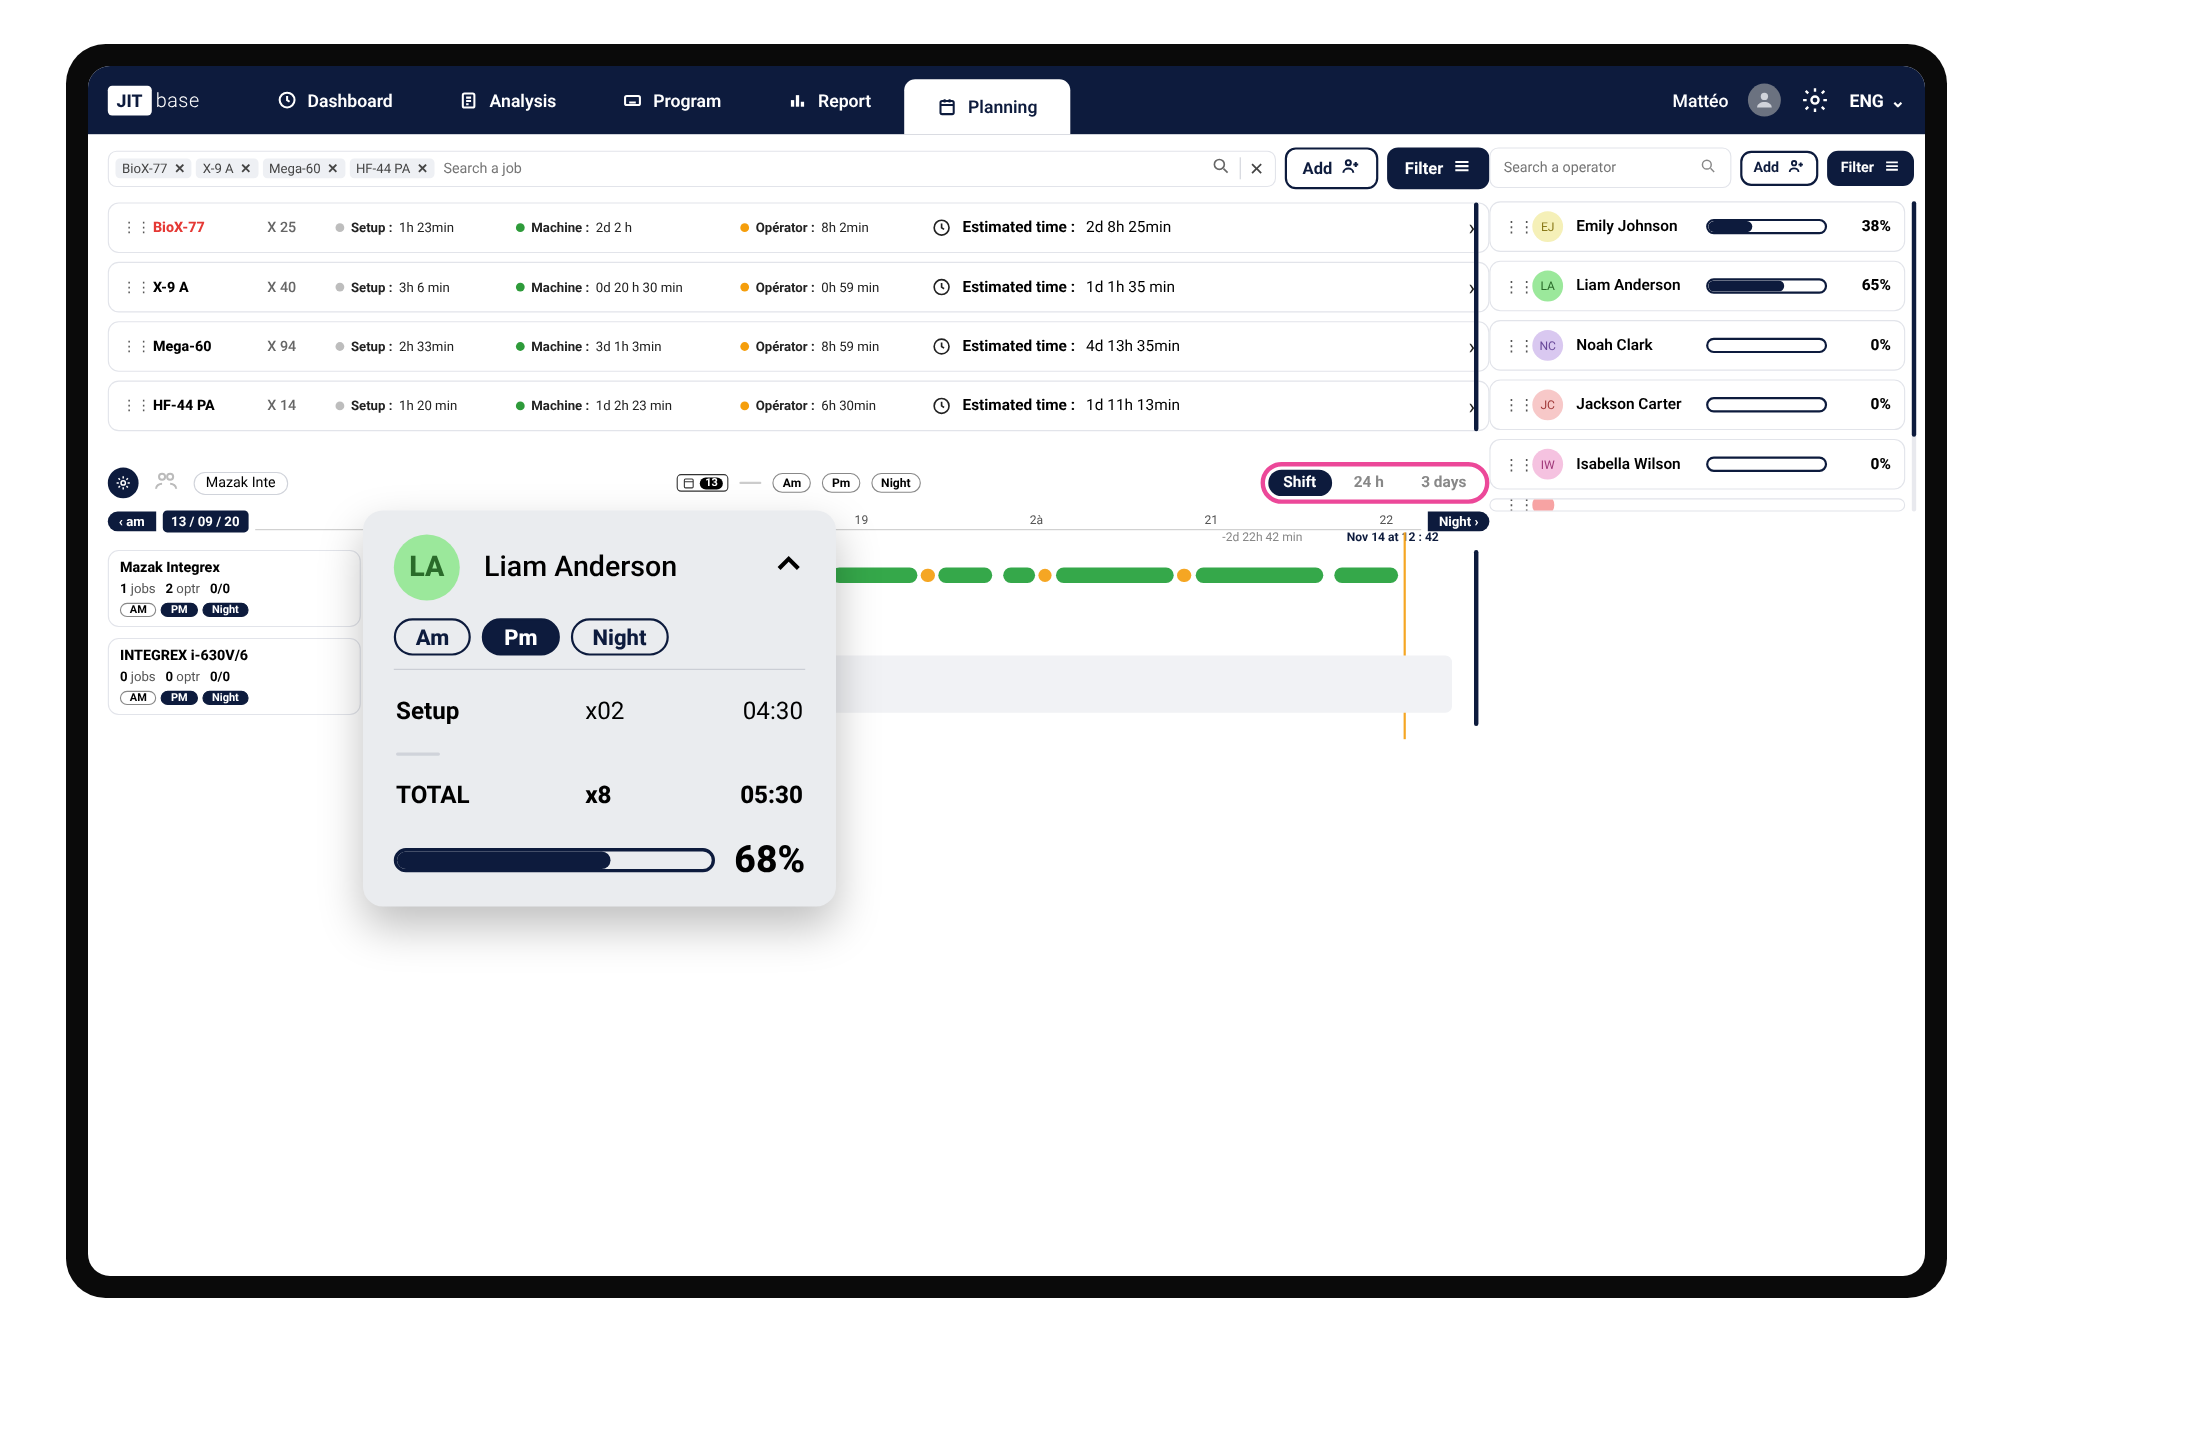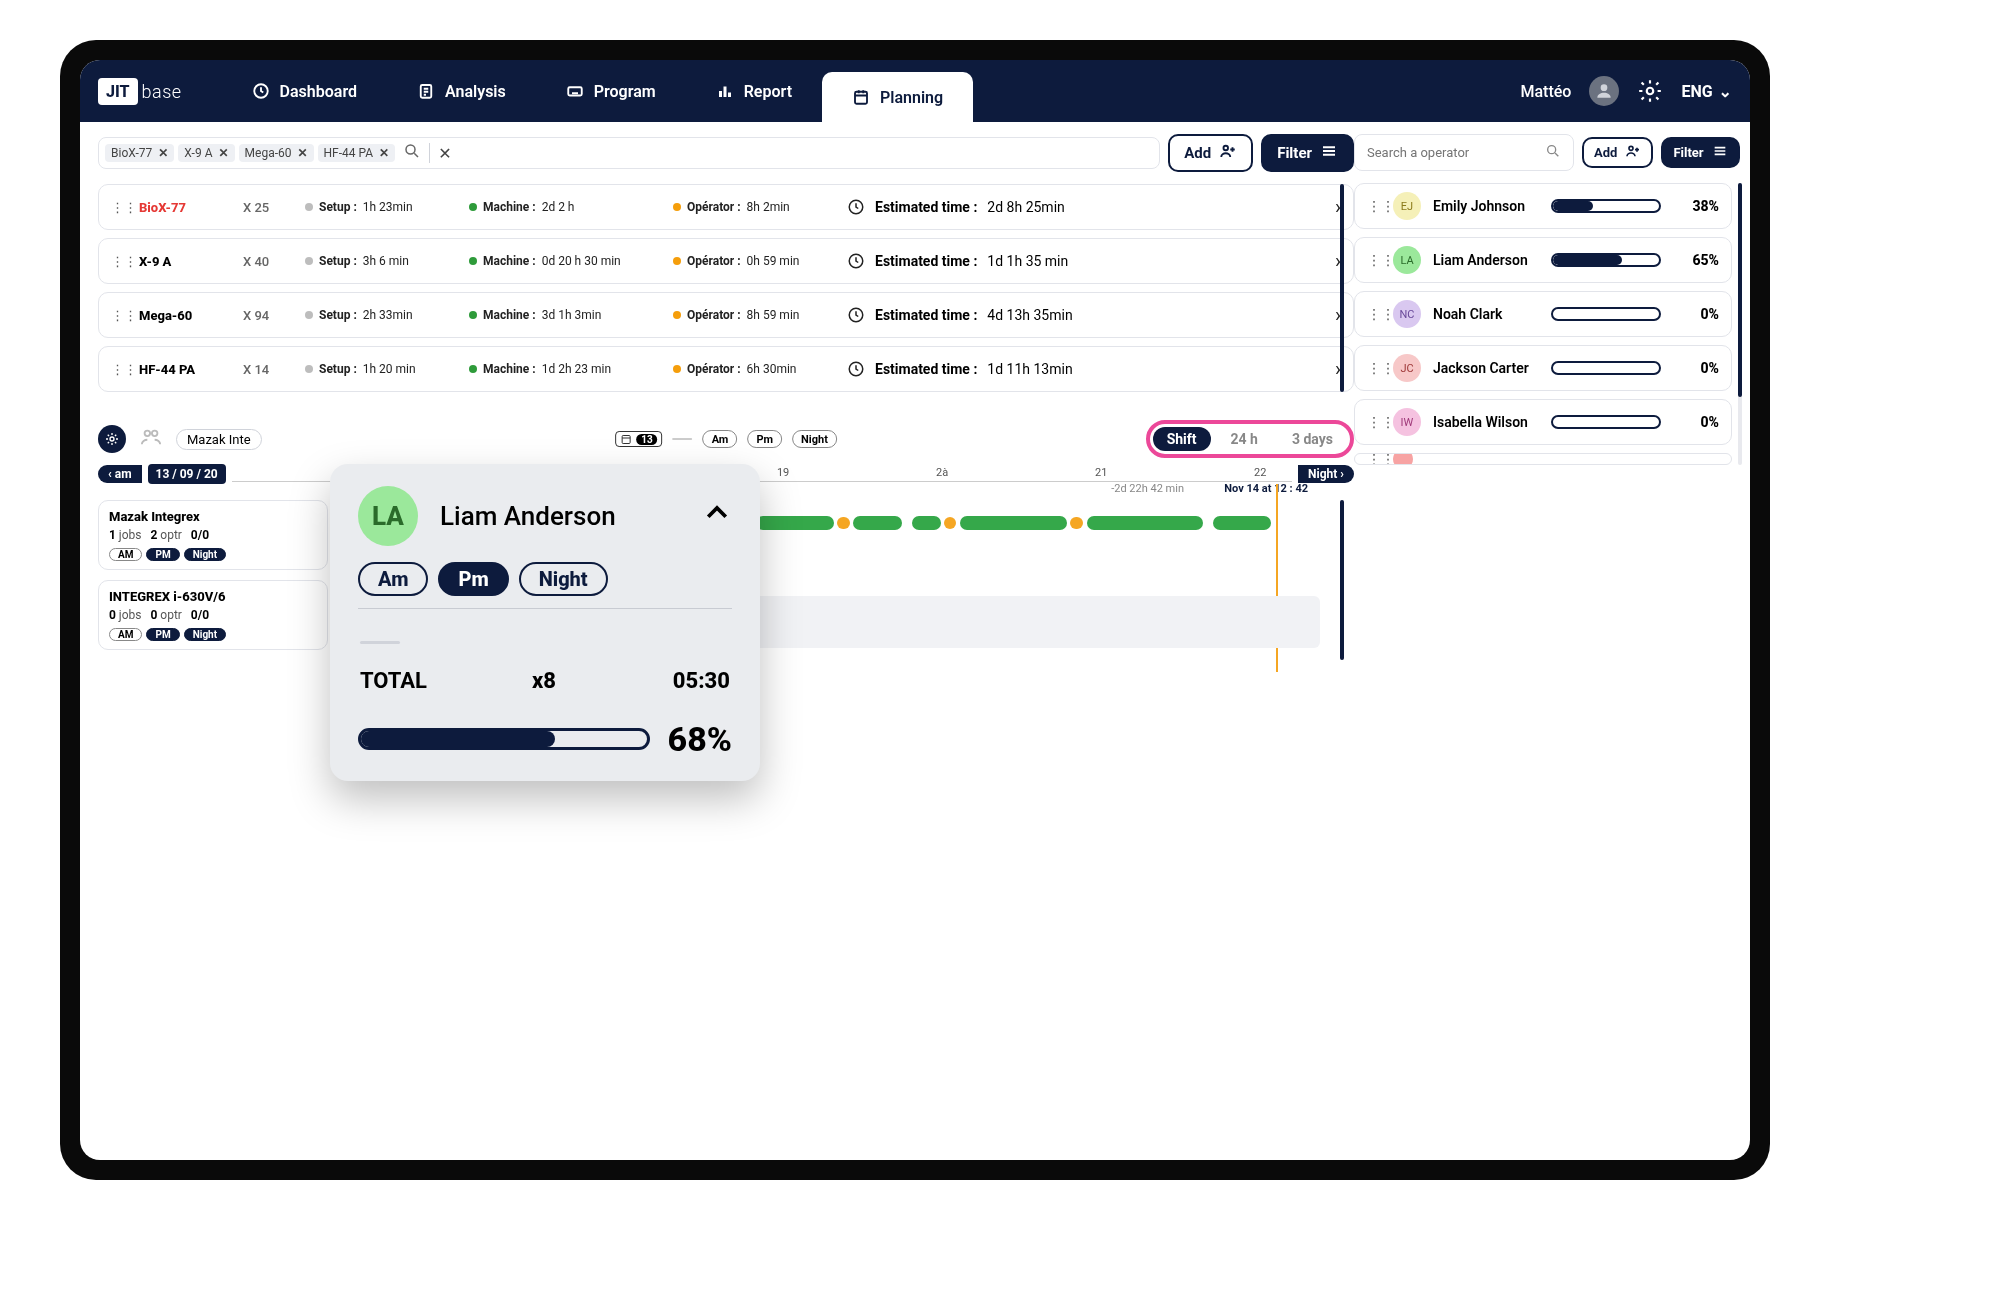--- a/index.html
+++ b/index.html
@@ -213,20 +213,21 @@
                 <span class="x">✕</span>
               </span>
         <span class="chip">
                 <span>Mega-60</span>
                 <span class="x">✕</span>
               </span>
         <span class="chip">
                 <span>HF-44 PA</span>
                 <span class="x">✕</span>
               </span>
+        <input class="search-in-chips" placeholder="Search a job" style="">
         <span class="search-icon-btn"><svg viewBox="0 0 24 24" width="18" height="18" fill="none" stroke="#666" stroke-width="2">
                   <circle cx="10" cy="10" r="6"></circle>
                   <path d="M15 15l5 5"></path>
                 </svg></span>
         <span class="divider-v"></span>
         <span class="clear-x">✕</span>
       </div>
       <div class="btn outline">
         <span>Add</span>
         <span><svg viewBox="0 0 24 24" width="18" height="18" fill="none" stroke="#0d1b3d" stroke-width="2.5">
@@ -510,20 +511,25 @@
             </svg></div>
   </div>
   <div class="pop-pills">
     <span class="pop-pill">Am</span>
     <span class="pop-pill active">Pm</span>
     <span class="pop-pill">Night</span>
   </div>
   <hr class="pop-hr">
   <table class="pop-table">
     <tbody>
+            <tr>
+              <td class="lab">Setup</td>
+              <td class="cnt">x02</td>
+              <td class="tim">04:30</td>
+            </tr>
     <tr>
               <td colspan="3">
                 <div style="width:40px;height:3px;background:#d0d3da;border-radius:2px;margin:6px 0"></div>
               </td>
             </tr>
     <tr class="pop-total">
               <td class="lab">TOTAL</td>
               <td class="cnt">x8</td>
               <td class="tim">05:30</td>
             </tr>

